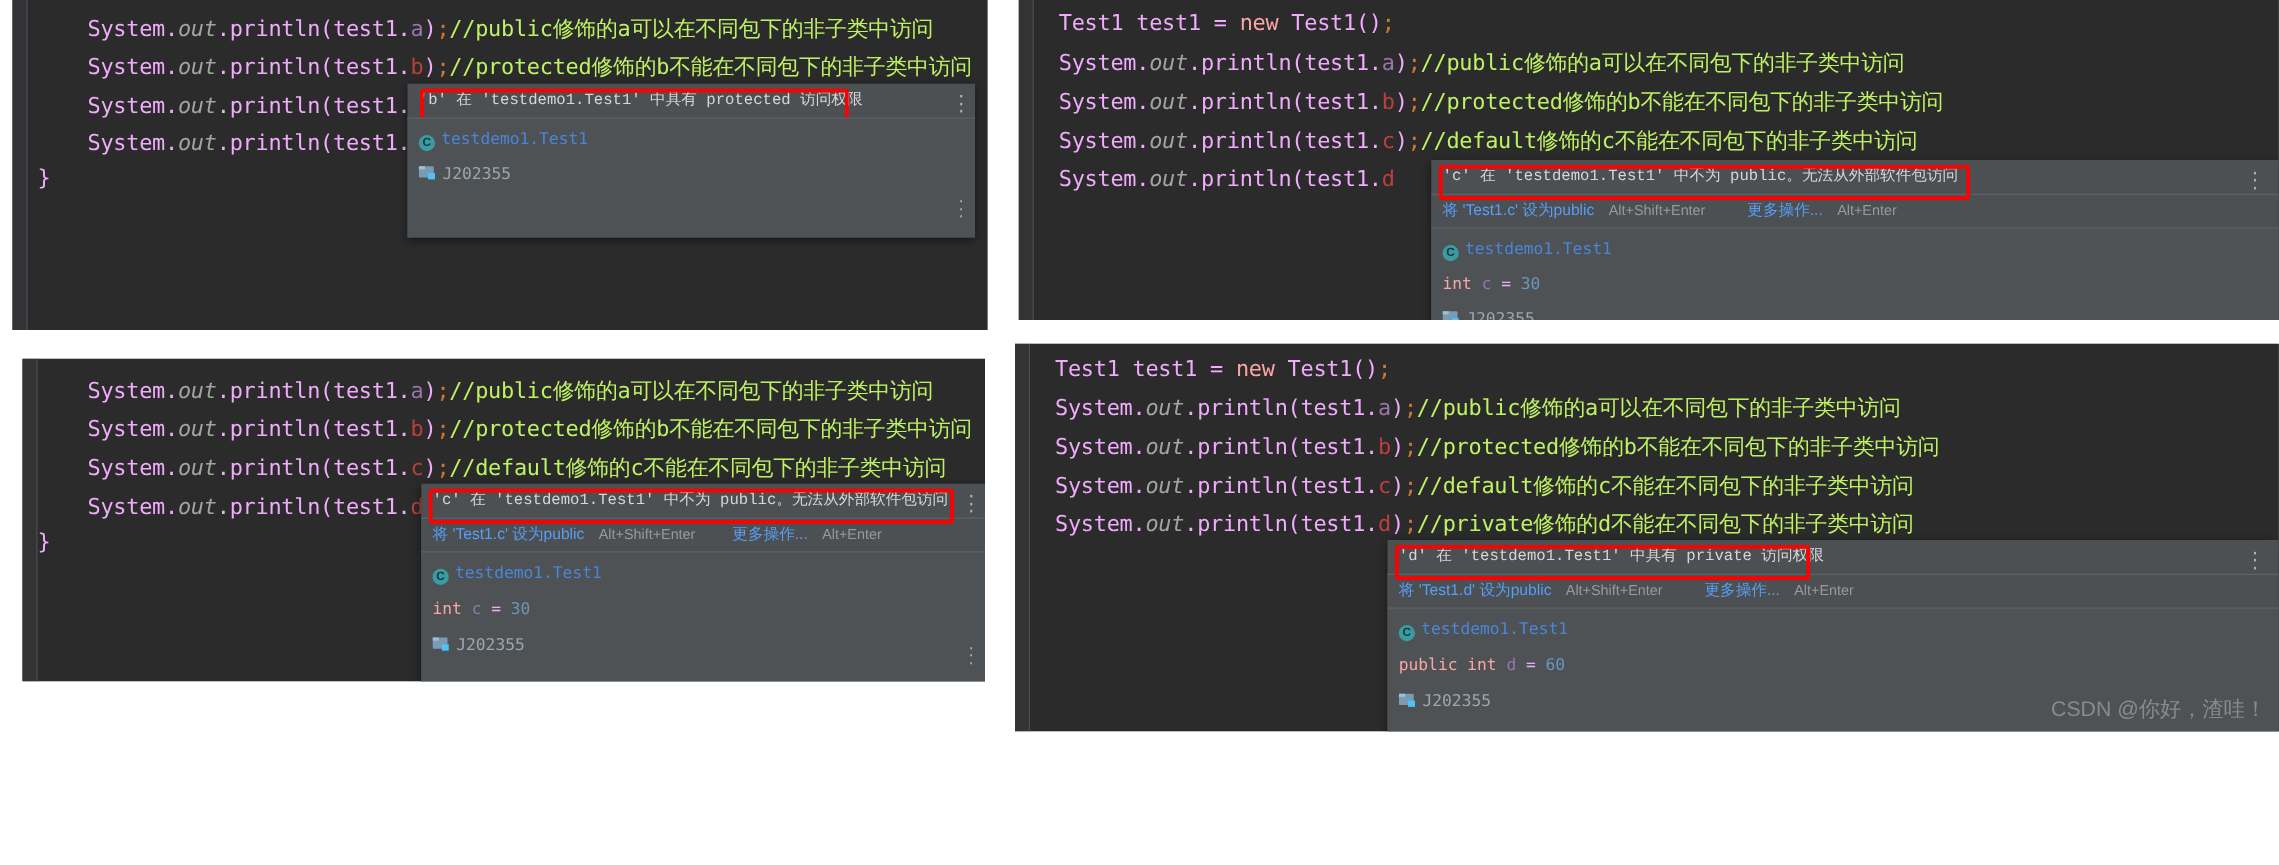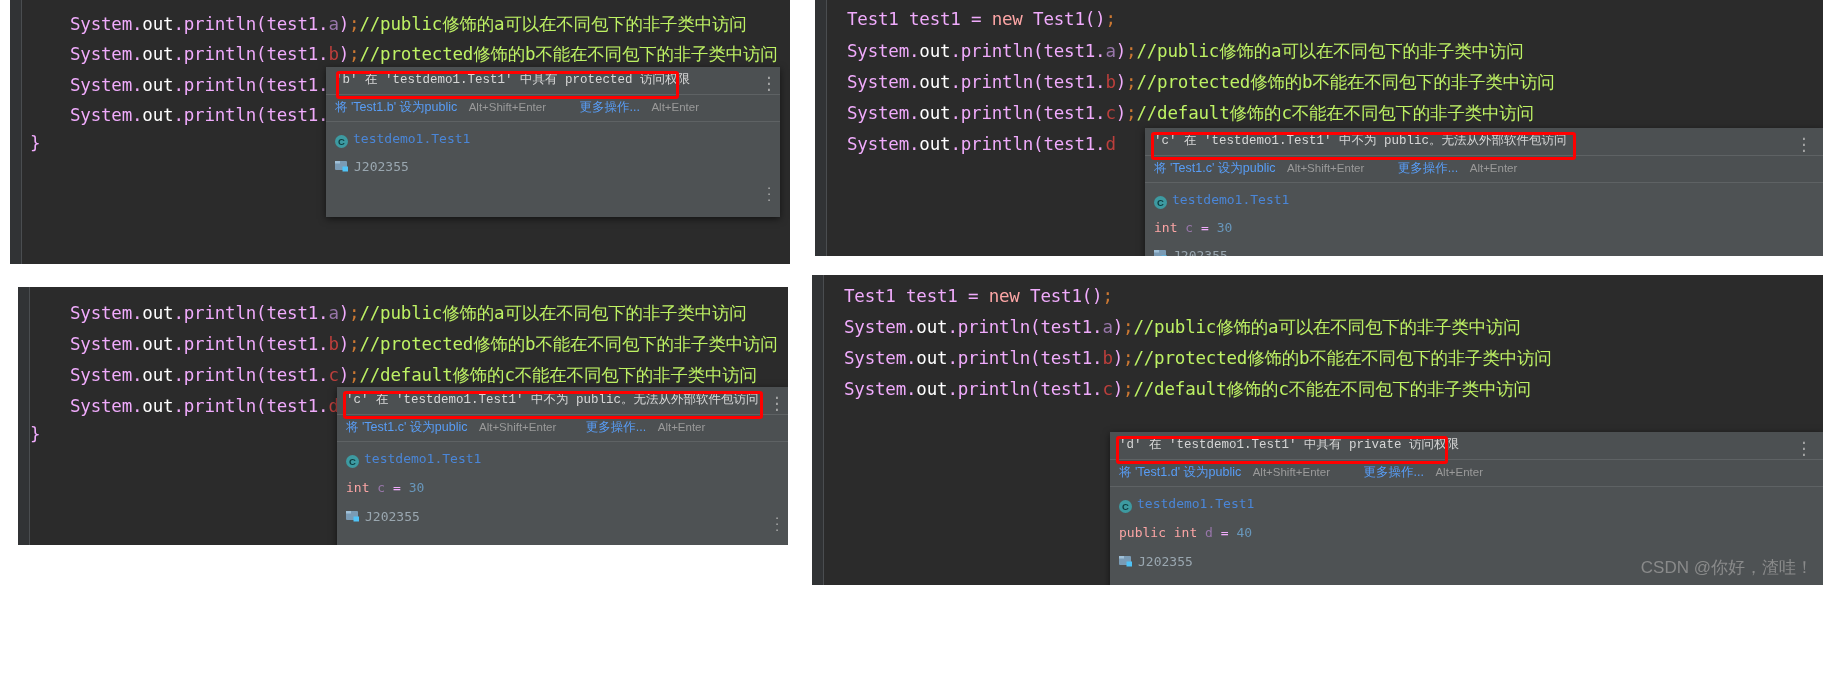--- a/index.html
+++ b/index.html
@@ -10,21 +10,21 @@
 
   
   .editor{position:absolute;left:0;top:0;right:0;bottom:0;background:#2b2b2b;}
   .gutter{position:absolute;left:0;top:0;bottom:0;width:12px;background:#313335;}
   .gutter-line{position:absolute;left:11px;top:0;bottom:0;width:1px;background:#4a4d50;}
   .code-line{position:absolute;white-space:pre;font-size:17.5px;line-height:19px;
              letter-spacing:-0.2px;font-family:"DejaVu Sans Mono","Liberation Mono",monospace;}
 
   .t-plain{color:#f0abfc;}
   .t-kw{color:#fca5a5;}
-  .t-field{color:#ffffff;}
+  .t-field{color:#a3a3a3;font-style:italic;}
   .t-field-n{color:#9876aa;}
   .t-err{color:#bc3f3c;}
   .t-semi{color:#cc7832;}
   .t-cmt{color:#bef264;}
   .t-num{color:#6897bb;}
 
   
   .tip{position:absolute;background:#4c5052;box-shadow:0 2px 7px rgba(0,0,0,.55);
        font-family:"Liberation Sans","DejaVu Sans",sans-serif;}
   .tip-msg{position:relative;padding:6px 9px 6px 9px;color:#d6d6d6;font-size:12.5px;
@@ -69,26 +69,20 @@
   <div class="tip" style="left:316px;top:67px;width:454px;">
     <div class="tip-msg">
       <span>'b' 在 'testdemo1.Test1' 中具有 protected 访问权限</span>
       <span class="kebab" style="top:8px;right:4px;">
         <span>·</span>
           <span>·</span>
           <span>·</span>
       </span>
     </div>
     <div class="tip-msg-box" style="left:10px;top:4px;width:343px;height:28px;"></div>
-    <div class="tip-actions">
-      <span class="lnk">将 'Test1.b' 设为public</span>
-      <span class="sc" style="margin-left:8px;">Alt+Shift+Enter</span>
-      <span class="lnk" style="margin-left:30px;">更多操作...</span>
-      <span class="sc" style="margin-left:8px;">Alt+Enter</span>
-    </div>
     <div class="tip-body" style="height:80px;position:relative;">
       <div class="tip-row">
         <span class="cls-ico">C</span><span class="cls-name">testdemo1.Test1</span>
       </div>
       <div class="tip-row" style="margin-top:8px;">
         <span class="mod-ico">
           <svg width="14" height="12" viewBox="0 0 14 12">
               <rect x="0" y="1" width="12" height="9" rx="1" fill="#7a9bb5"></rect>
               <rect x="0" y="1" width="5" height="2.5" fill="#9fc0d8"></rect>
               <rect x="7.5" y="6.5" width="5.5" height="5" fill="#4fc3f7"></rect>
@@ -200,20 +194,21 @@
 </div>
 
 <div class="panel" style="left:812px;top:275px;width:1011px;height:310px;">
   <div class="editor">
     <div class="gutter"></div>
     <div class="gutter-line"></div>
     <div class="code-line" style="left:32px;top:12px;"><span class="t-plain">Test1 test1 = </span><span class="t-kw">new</span><span class="t-plain"> Test1()</span><span class="t-semi">;</span></div>
     <div class="code-line" style="left:32px;top:43px;"><span class="t-plain">System.</span><span class="t-field">out</span><span class="t-plain">.println(test1.</span><span class="t-field-n">a</span><span class="t-plain">)</span><span class="t-semi">;</span><span class="t-cmt">//public修饰的a可以在不同包下的非子类中访问</span></div>
     <div class="code-line" style="left:32px;top:74px;"><span class="t-plain">System.</span><span class="t-field">out</span><span class="t-plain">.println(test1.</span><span class="t-err">b</span><span class="t-plain">)</span><span class="t-semi">;</span><span class="t-cmt">//protected修饰的b不能在不同包下的非子类中访问</span></div>
     <div class="code-line" style="left:32px;top:105px;"><span class="t-plain">System.</span><span class="t-field">out</span><span class="t-plain">.println(test1.</span><span class="t-err">c</span><span class="t-plain">)</span><span class="t-semi">;</span><span class="t-cmt">//default修饰的c不能在不同包下的非子类中访问</span></div>
+    <div class="code-line" style="left:32px;top:136px;"><span class="t-plain">System.</span><span class="t-field">out</span><span class="t-plain">.println(test1.</span><span class="t-err">d</span><span class="t-plain">)</span><span class="t-semi">;</span><span class="t-cmt">//private修饰的d不能在不同包下的非子类中访问</span></div>
   </div>
 
   <div class="tip" style="left:298px;top:157px;width:713px;">
     <div class="tip-msg">
       <span>'d' 在 'testdemo1.Test1' 中具有 private 访问权限</span>
       <span class="kebab" style="top:8px;right:12px;">
         <span>·</span>
           <span>·</span>
           <span>·</span>
       </span>
@@ -222,21 +217,21 @@
     <div class="tip-actions">
       <span class="lnk">将 'Test1.d' 设为public</span>
       <span class="sc" style="margin-left:8px;">Alt+Shift+Enter</span>
       <span class="lnk" style="margin-left:30px;">更多操作...</span>
       <span class="sc" style="margin-left:8px;">Alt+Enter</span>
     </div>
     <div class="tip-body" style="height:90px;position:relative;">
       <div class="tip-row">
         <span class="cls-ico">C</span><span class="cls-name">testdemo1.Test1</span>
       </div>
-      <div class="tip-row" style="margin-top:9px;"><span class="t-kw">public </span><span class="t-kw">int </span><span class="t-field-n">d</span><span class="t-plain"> = </span><span class="t-num">40</span></div>
+      <div class="tip-row" style="margin-top:9px;"><span class="t-kw">public </span><span class="t-kw">int </span><span class="t-field-n">d</span><span class="t-plain"> = </span><span class="t-num">60</span></div>
       <div class="tip-row" style="margin-top:9px;">
         <span class="mod-ico">
           <svg width="14" height="12" viewBox="0 0 14 12">
               <rect x="0" y="1" width="12" height="9" rx="1" fill="#7a9bb5"></rect>
               <rect x="0" y="1" width="5" height="2.5" fill="#9fc0d8"></rect>
               <rect x="7.5" y="6.5" width="5.5" height="5" fill="#4fc3f7"></rect>
             </svg>
         </span><span class="mod-name">J202355</span>
       </div>
     </div>

